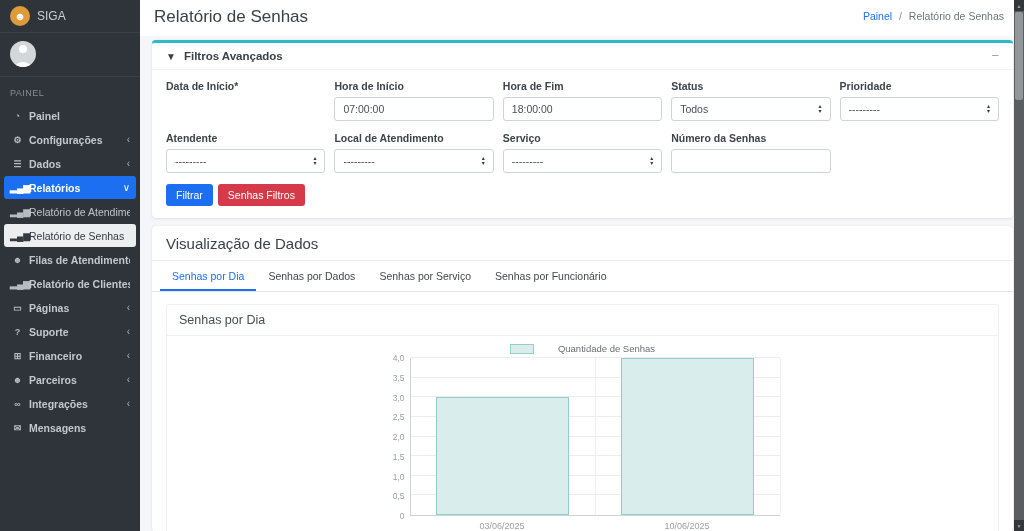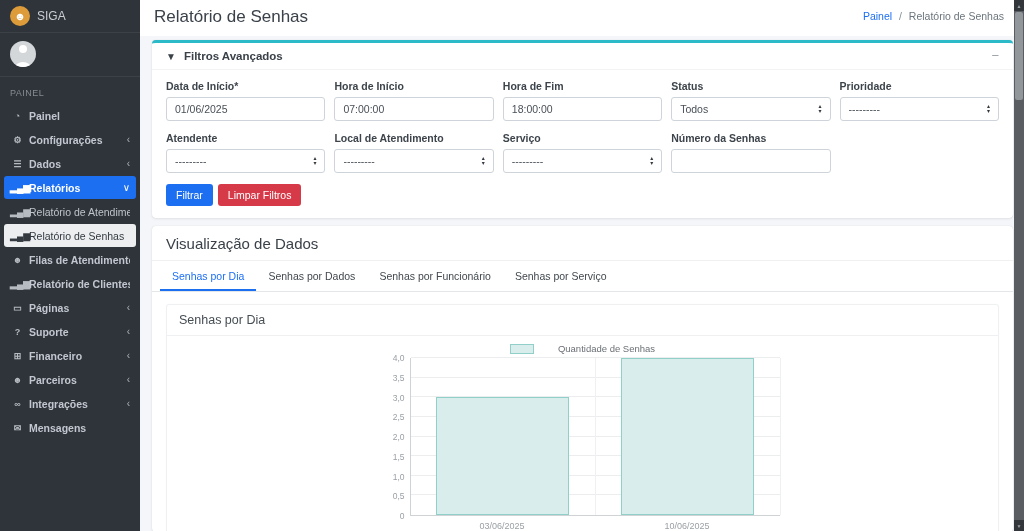--- a/index.html
+++ b/index.html
@@ -184,21 +184,20 @@
         <div class="filters-title">
           <span class="funnel">▼</span>
           <span>Filtros Avançados</span>
         </div>
         <button class="collapse-btn">−</button>
       </div>
       <div class="filters-body">
         <div class="grid6">
           <div class="field">
             <label>Data de Início*</label>
-            <input class="control" value="01/06/2025" style="">
           </div>
           <div class="field">
             <label>Hora de Início</label>
             <input class="control" value="07:00:00" style="">
           </div>
           <div class="field">
             <label>Hora de Fim</label>
             <input class="control" value="18:00:00" style="">
           </div>
           <div class="field">
@@ -253,32 +252,32 @@
                 </span>
             </div>
           </div>
           <div class="field">
             <label>Número da Senhas</label>
             <input class="control" style="">
           </div>
         </div>
         <div class="btn-row">
           <button class="btn btn-primary">Filtrar</button>
-          <button class="btn btn-danger">Limpar Filtros</button>
+          <button class="btn btn-danger">Senhas Filtros</button>
         </div>
       </div>
     </div>
 
     <div class="card card-data">
       <div class="data-header">Visualização de Dados</div>
       <div class="tabs">
         <div class="tab active">Senhas por Dia</div>
         <div class="tab">Senhas por Dados</div>
+        <div class="tab">Senhas por Serviço</div>
         <div class="tab">Senhas por Funcionário</div>
-        <div class="tab">Senhas por Serviço</div>
       </div>
       <div class="panel">
         <div class="panel-header">Senhas por Dia</div>
         <div class="panel-body">
           <div class="chart">
             <div class="chart-legend">
               <span class="legend-swatch"></span>
               <span>Quantidade de Senhas</span>
             </div>
             <div class="chart-body">

